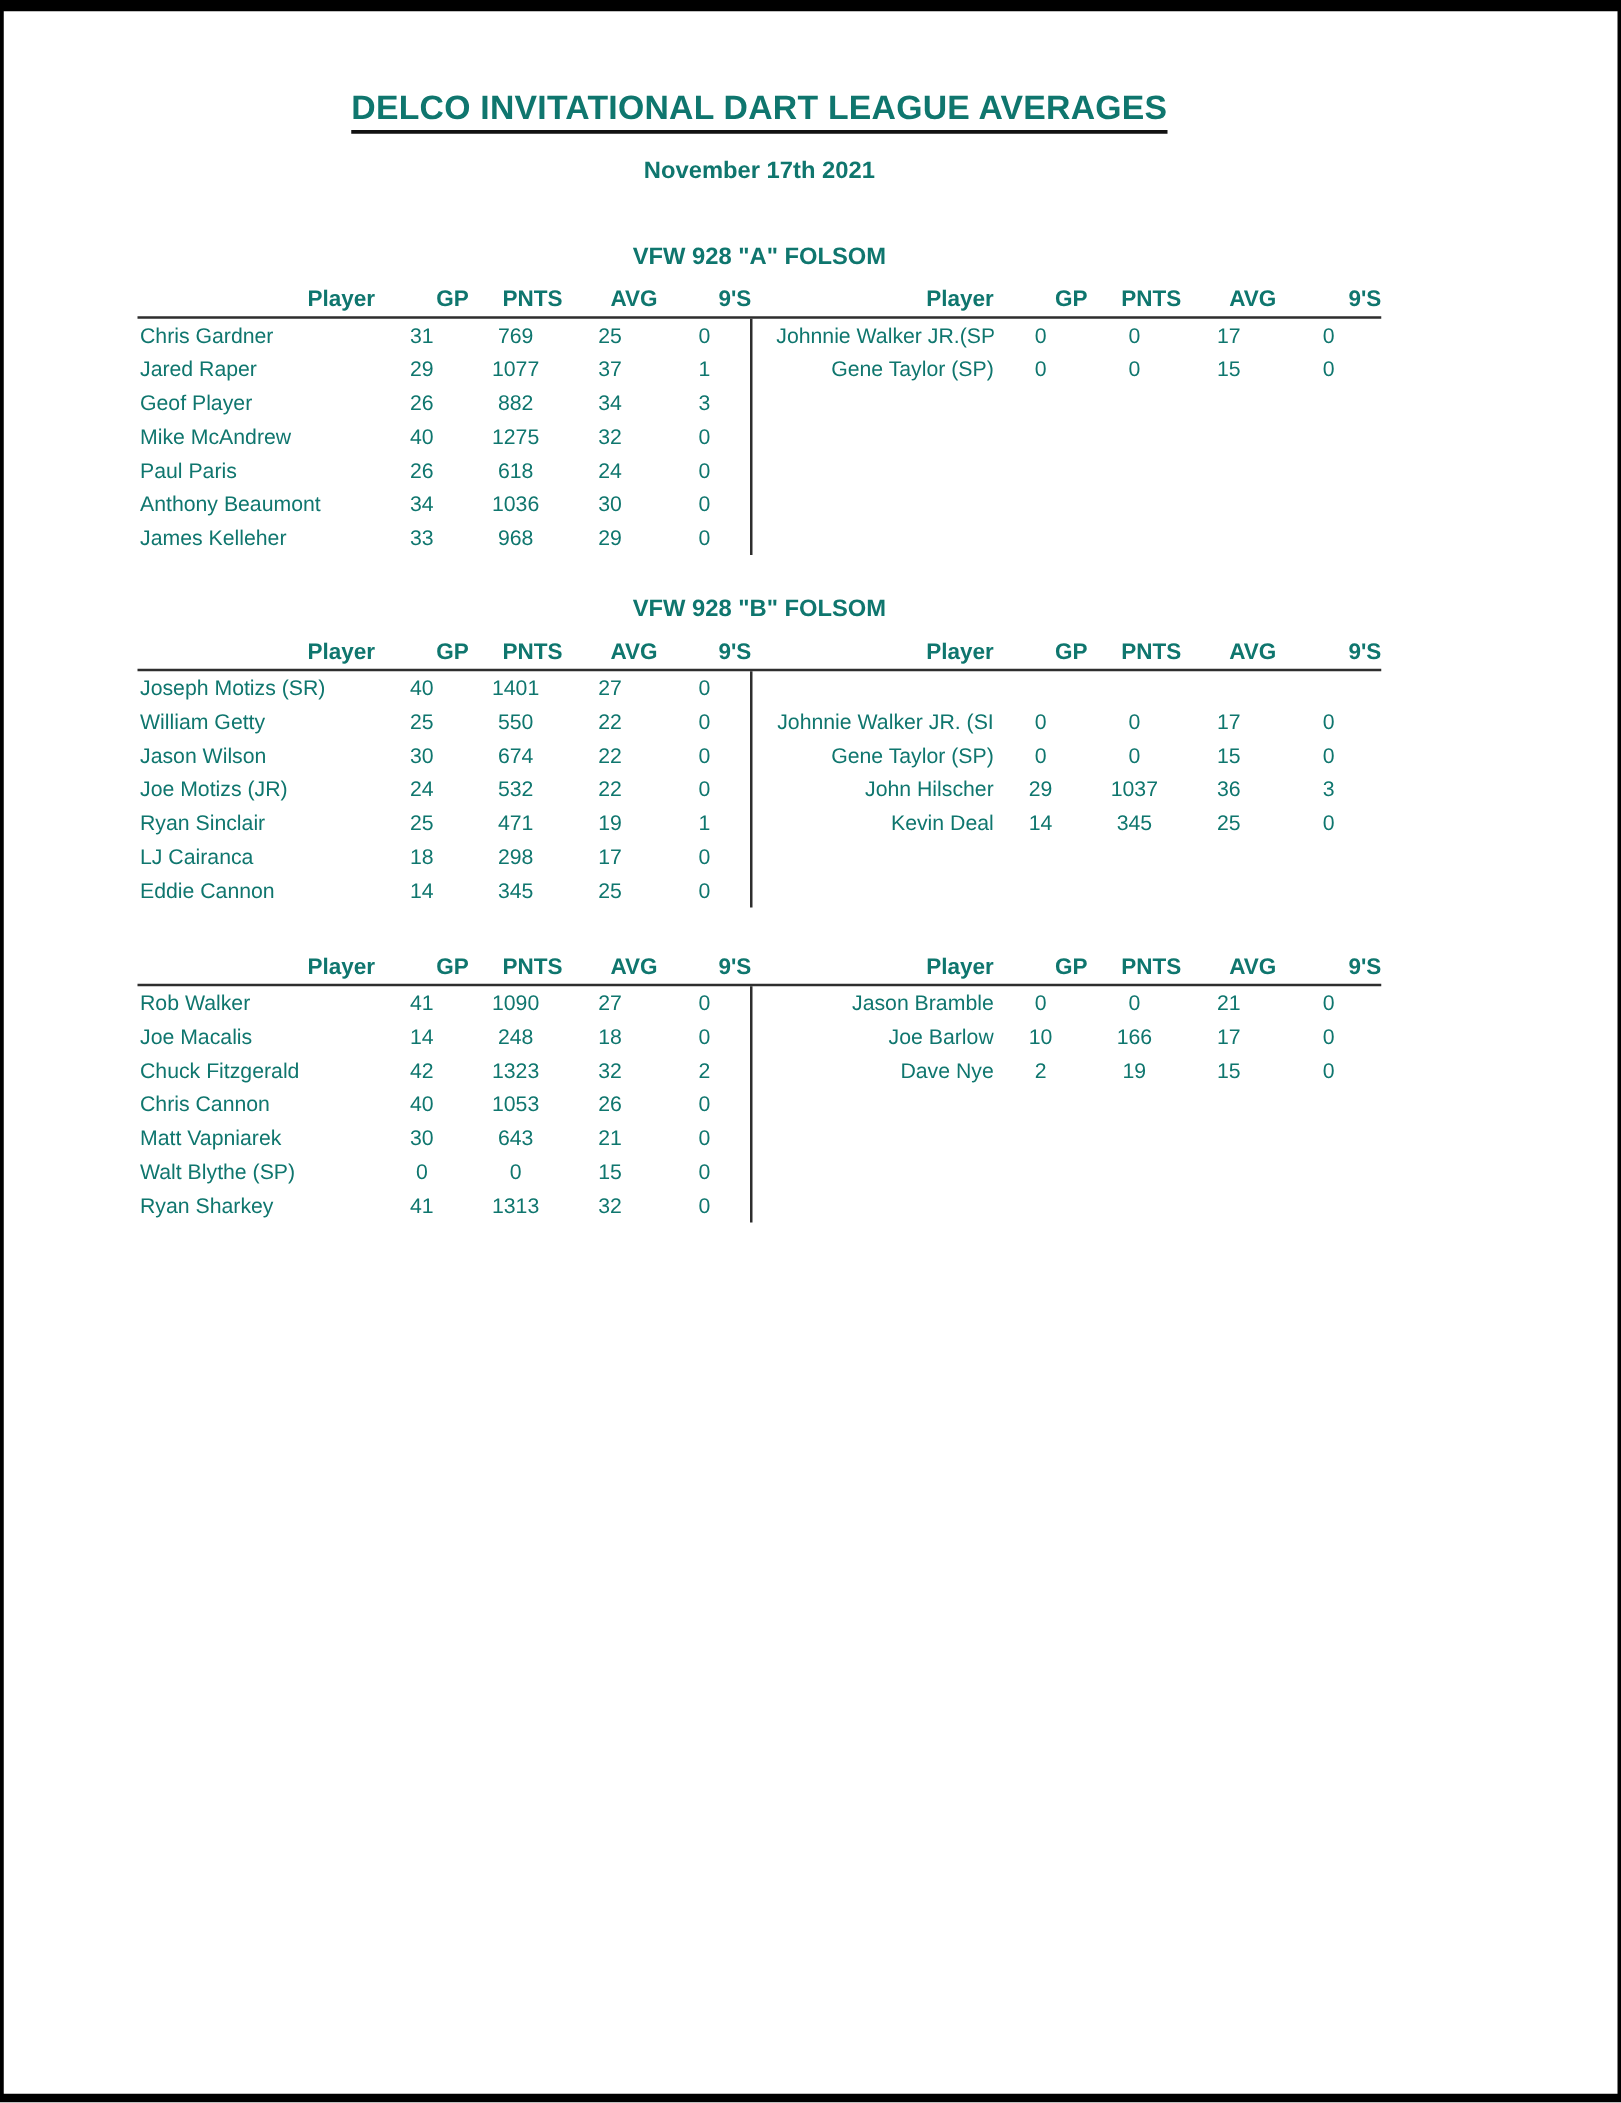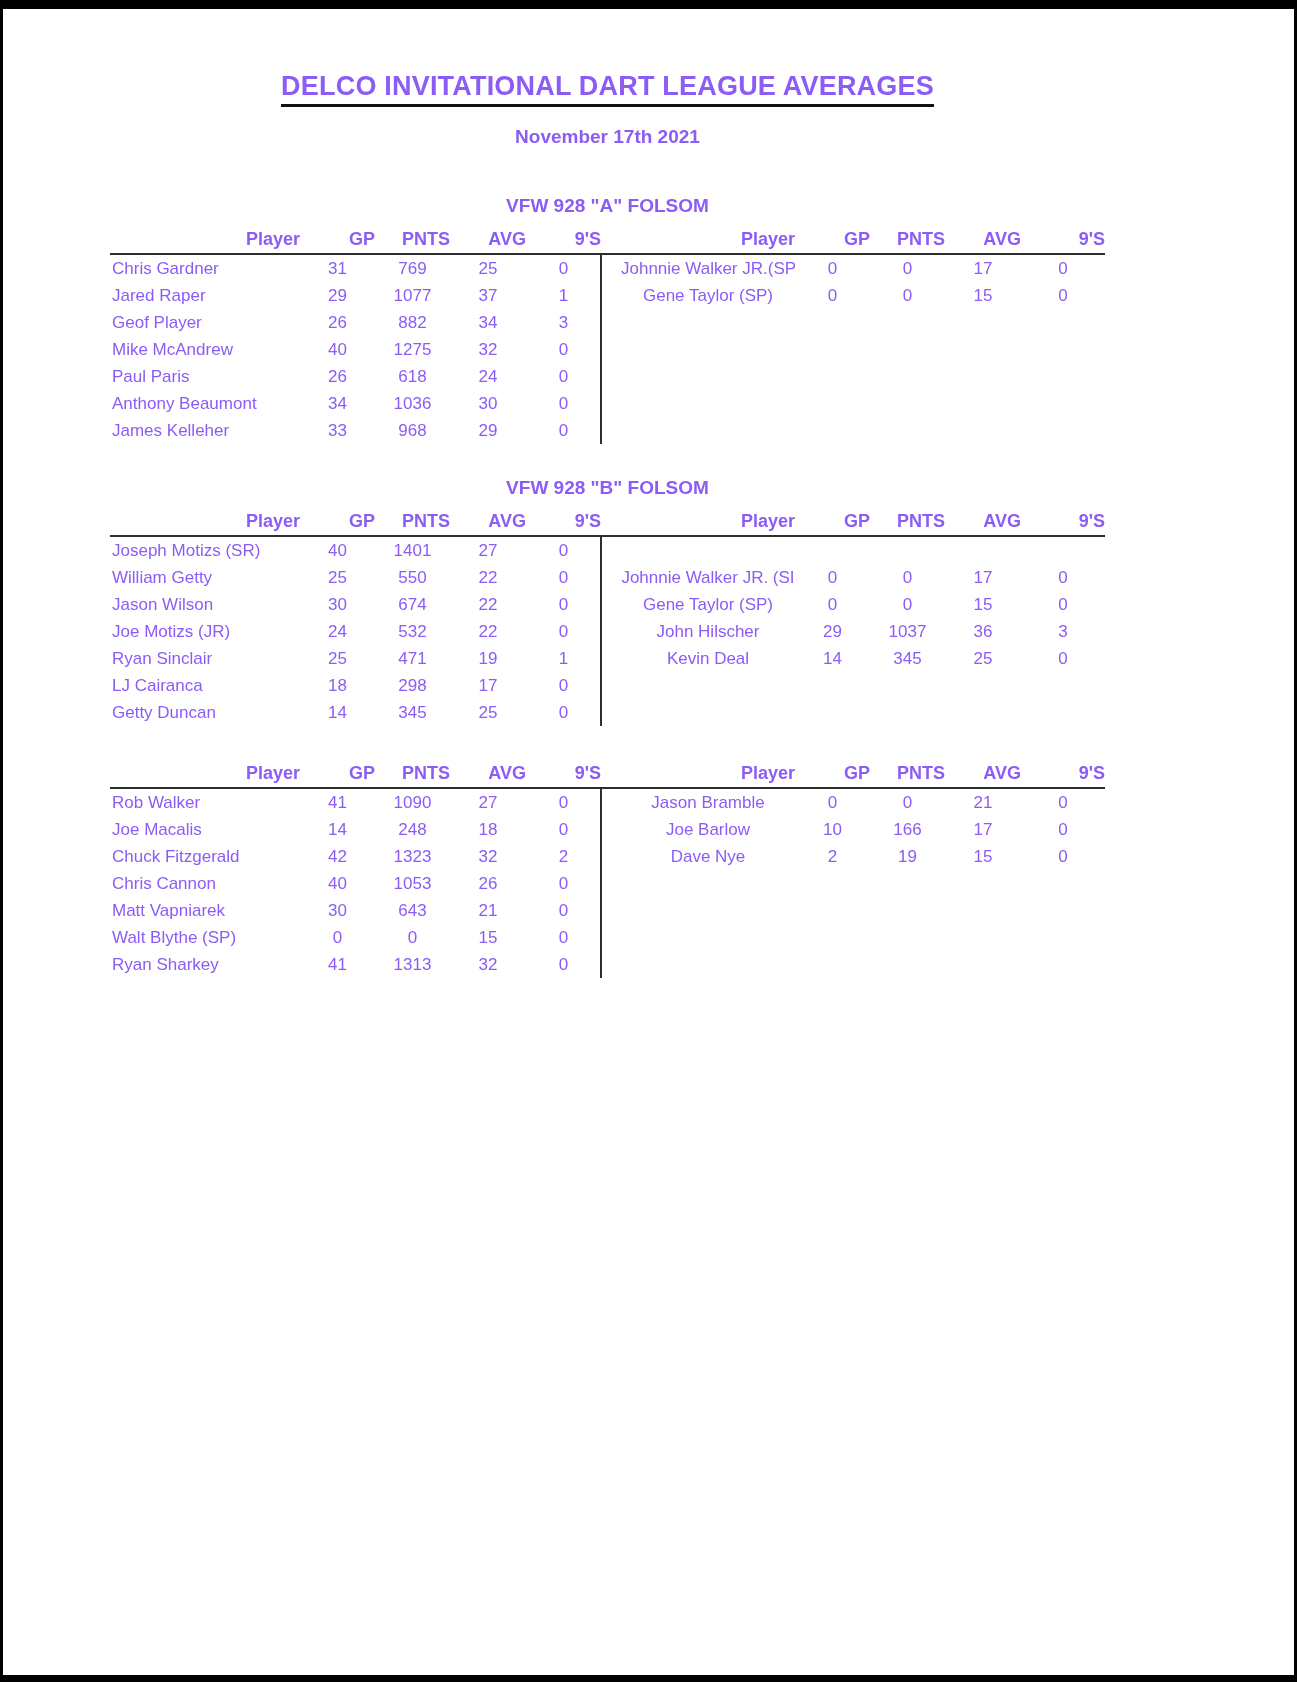--- a/index.html
+++ b/index.html
@@ -3,21 +3,21 @@
 <meta charset="utf-8">
 <style>
   html,body{margin:0;padding:0;background:#fff;}
   .page{
     box-sizing:border-box;
     width:1297px;height:1682px;
     border:solid #000;
     border-width:9px 3px 7px 3px;
     background:#fff;
     font-family:"Liberation Sans",sans-serif;
-    color:#8b5cf6;
+    color:#0f766e;
     position:relative;
     overflow:hidden;
   }
   .content{
     width:995px;
     margin-left:107px;
     padding-top:62px;
   }
   .doc-title{
     text-align:center;
@@ -56,21 +56,21 @@
   .thead{
     font-weight:bold;
     font-size:18px;
     height:28px;
     border-bottom:2px solid #2e2e2e;
   }
   .thead .cell{text-align:right;}
   .cell{overflow:hidden;}
   .c-num{text-align:center;}
   .c-player-l{text-align:left;padding-left:2px;}
-  .c-player-r{text-align:center;padding-left:20px;}
+  .c-player-r{text-align:right;padding-left:20px;}
   .thead .c-player-l,.thead .c-player-r{padding-left:0;}
   .tbody{position:relative;}
   .vdivider{
     position:absolute;
     left:490px;top:0;bottom:0;
     width:2px;
     background:#2e2e2e;
   }
 </style>
 </head>
@@ -267,21 +267,21 @@
               <div class="cell c-num">298</div>
               <div class="cell c-num">17</div>
               <div class="cell c-num">0</div>
               <div class="cell c-player-r"></div>
               <div class="cell c-num"></div>
               <div class="cell c-num"></div>
               <div class="cell c-num"></div>
               <div class="cell c-num"></div>
             </div>
             <div class="trow">
-              <div class="cell c-player-l">Getty Duncan</div>
+              <div class="cell c-player-l">Eddie Cannon</div>
               <div class="cell c-num">14</div>
               <div class="cell c-num">345</div>
               <div class="cell c-num">25</div>
               <div class="cell c-num">0</div>
               <div class="cell c-player-r"></div>
               <div class="cell c-num"></div>
               <div class="cell c-num"></div>
               <div class="cell c-num"></div>
               <div class="cell c-num"></div>
             </div>

